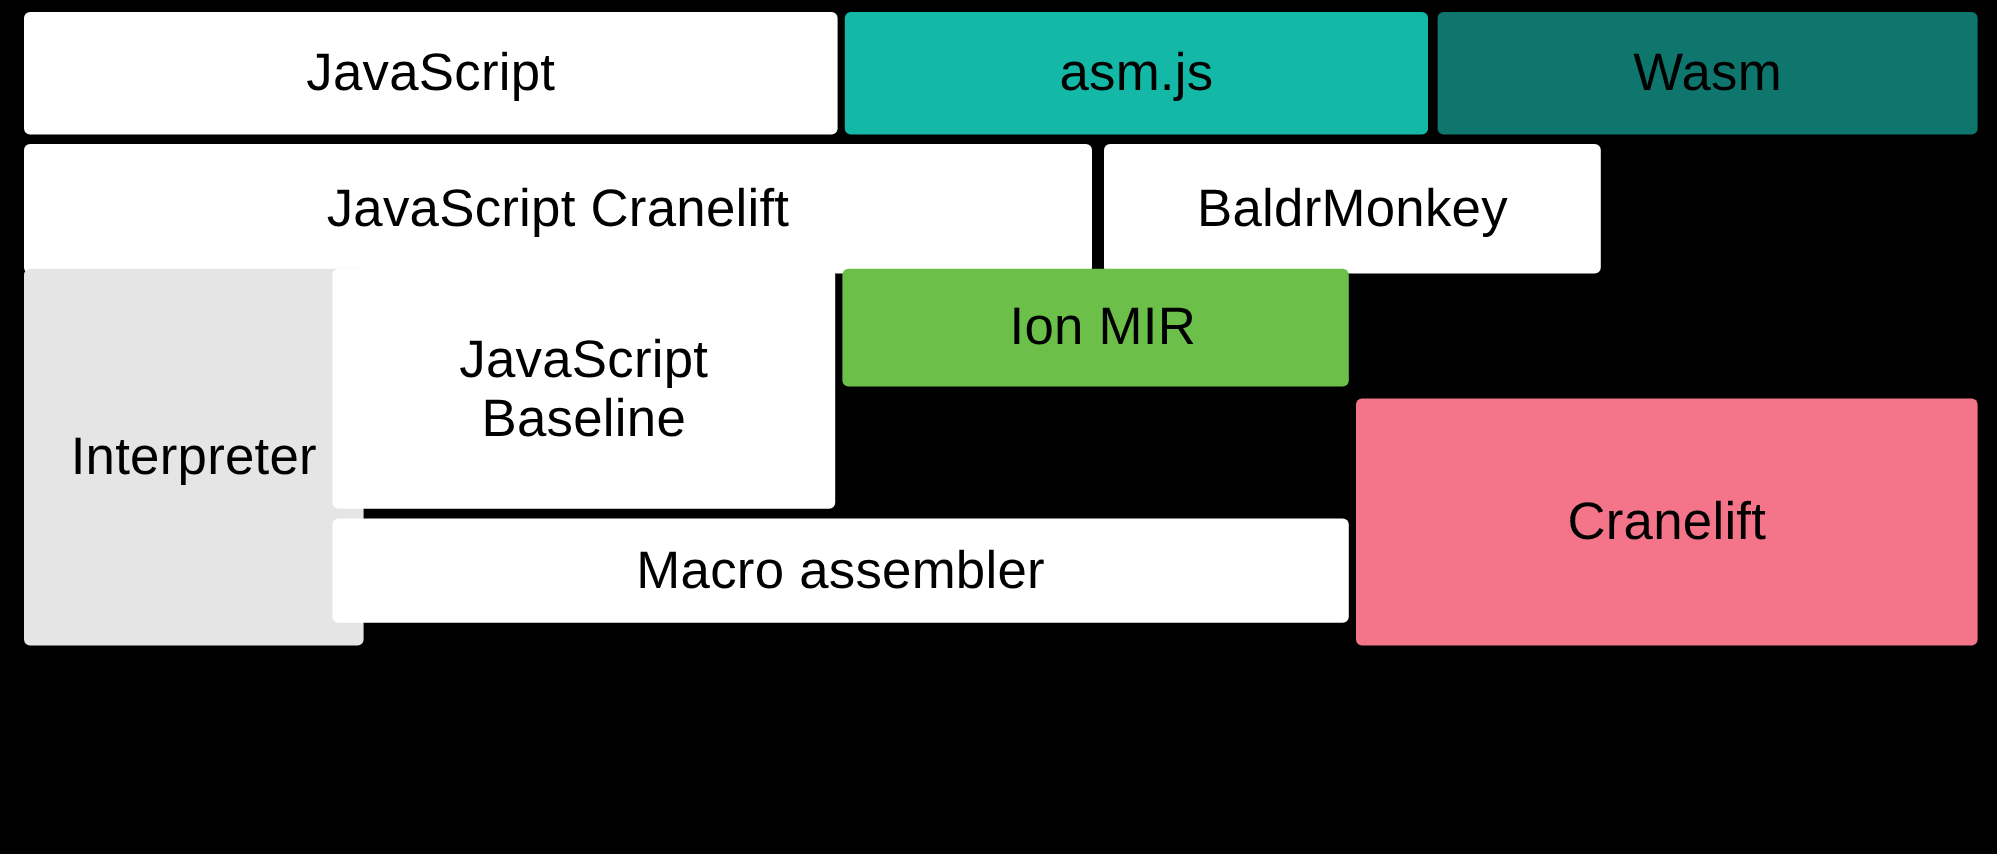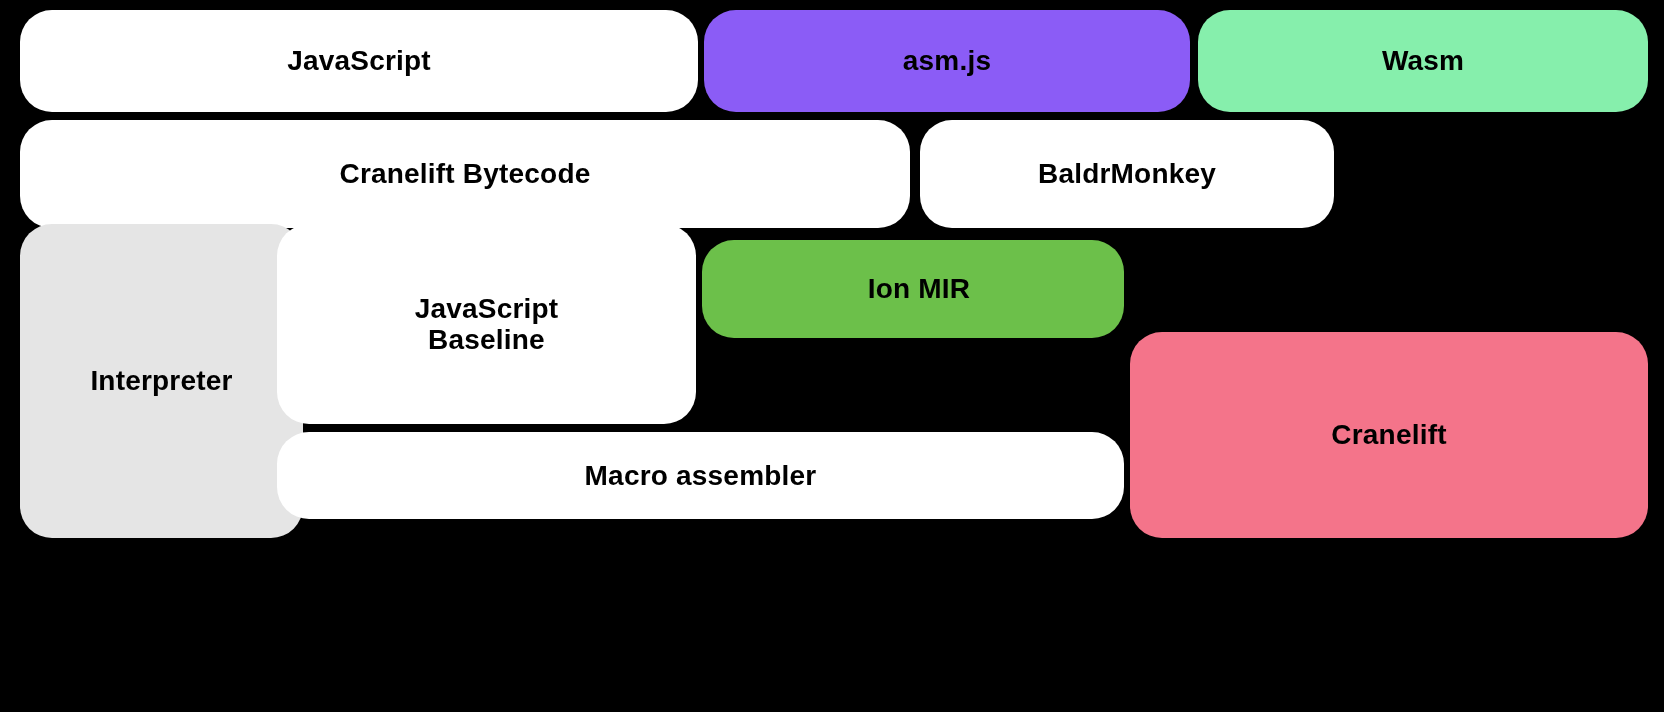--- a/index.html
+++ b/index.html
@@ -19,69 +19,68 @@
     height: 712px;
     background: #000000;
   }
   .node {
     position: absolute;
     box-sizing: border-box;
     display: flex;
     align-items: center;
     justify-content: center;
     text-align: center;
-    border-radius: 32px;
+    border-radius: 5px;
     color: #000000;
-    font-size: 28px;
+    font-size: 44px;
     line-height: 1.12;
     letter-spacing: 0.2px;
     white-space: pre-line;
     padding: 2px 10px;
-    font-weight: bold;
   }
   .fill-white { background: #ffffff; }
   .fill-grey  { background: #e9e9e9; }
   .fill-green { background: #6cc04a; }
   .fill-pink  { background: #f4748a; }
 </style>
 </head>
 <body>
 
 <div id="stack-diagram" style="background: rgb(0, 0, 0);">
 
   <div class="node fill-white" style="left: 20px; top: 10px; width: 678px; height: 102px; background: rgb(255, 255, 255);">
     <span>JavaScript</span>
   </div>
 
-  <div class="node fill-white" style="left: 704px; top: 10px; width: 486px; height: 102px; background: #8b5cf6;">
+  <div class="node fill-white" style="left: 704px; top: 10px; width: 486px; height: 102px; background: #14b8a6;">
     <span>asm.js</span>
   </div>
 
-  <div class="node fill-white" style="left: 1198px; top: 10px; width: 450px; height: 102px; background: #86efac;">
+  <div class="node fill-white" style="left: 1198px; top: 10px; width: 450px; height: 102px; background: #0f766e;">
     <span>Wasm</span>
   </div>
 
   <div class="node fill-white" style="left: 20px; top: 120px; width: 890px; height: 108px; background: rgb(255, 255, 255);">
-    <span>Cranelift Bytecode</span>
+    <span>JavaScript Cranelift</span>
   </div>
 
   <div class="node fill-white" style="left: 920px; top: 120px; width: 414px; height: 108px; background: rgb(255, 255, 255);">
     <span>BaldrMonkey</span>
   </div>
 
   <div class="node fill-grey" style="left: 20px; top: 224px; width: 283px; height: 314px; background: #e5e5e5;">
     <span>Interpreter</span>
   </div>
 
   <div class="node fill-white" style="left: 277px; top: 224px; width: 419px; height: 200px; background: rgb(255, 255, 255);">
     <span>JavaScript
 Baseline</span>
   </div>
 
-  <div class="node fill-green" style="left: 702px; top: 240px; width: 422px; height: 98px; background: rgb(108, 192, 74); padding-left: 22px;">
+  <div class="node fill-green" style="left: 702px; top: 224px; width: 422px; height: 98px; background: rgb(108, 192, 74); padding-left: 22px;">
     <span>Ion MIR</span>
   </div>
 
 
   <div class="node fill-pink" style="left: 1130px; top: 332px; width: 518px; height: 206px; background: rgb(244, 116, 138);">
     <span>Cranelift</span>
   </div>
 
   <div class="node fill-white" style="left: 277px; top: 432px; width: 847px; height: 87px; background: rgb(255, 255, 255);">
     <span>Macro assembler</span>

